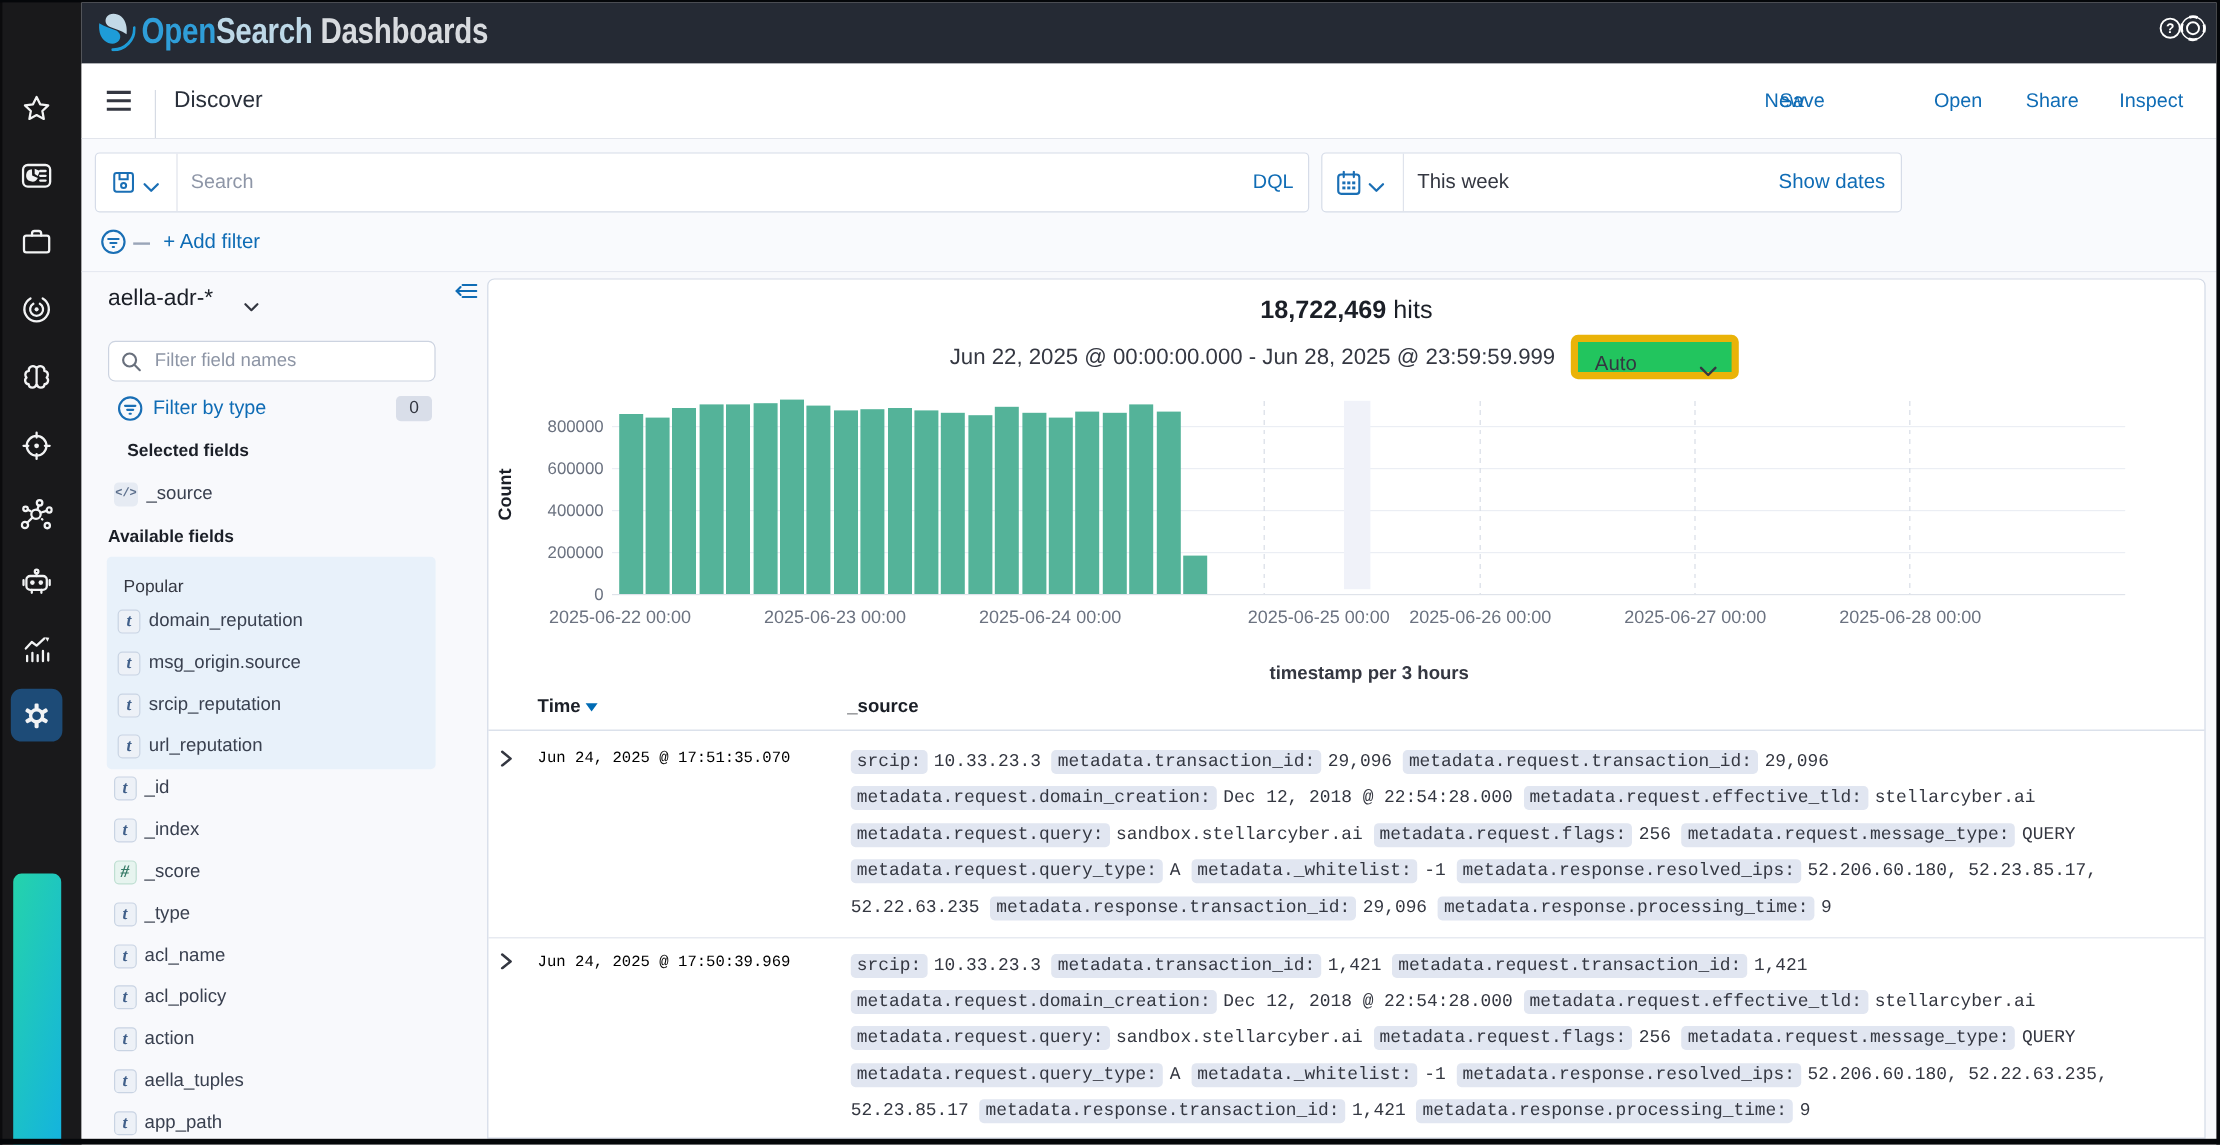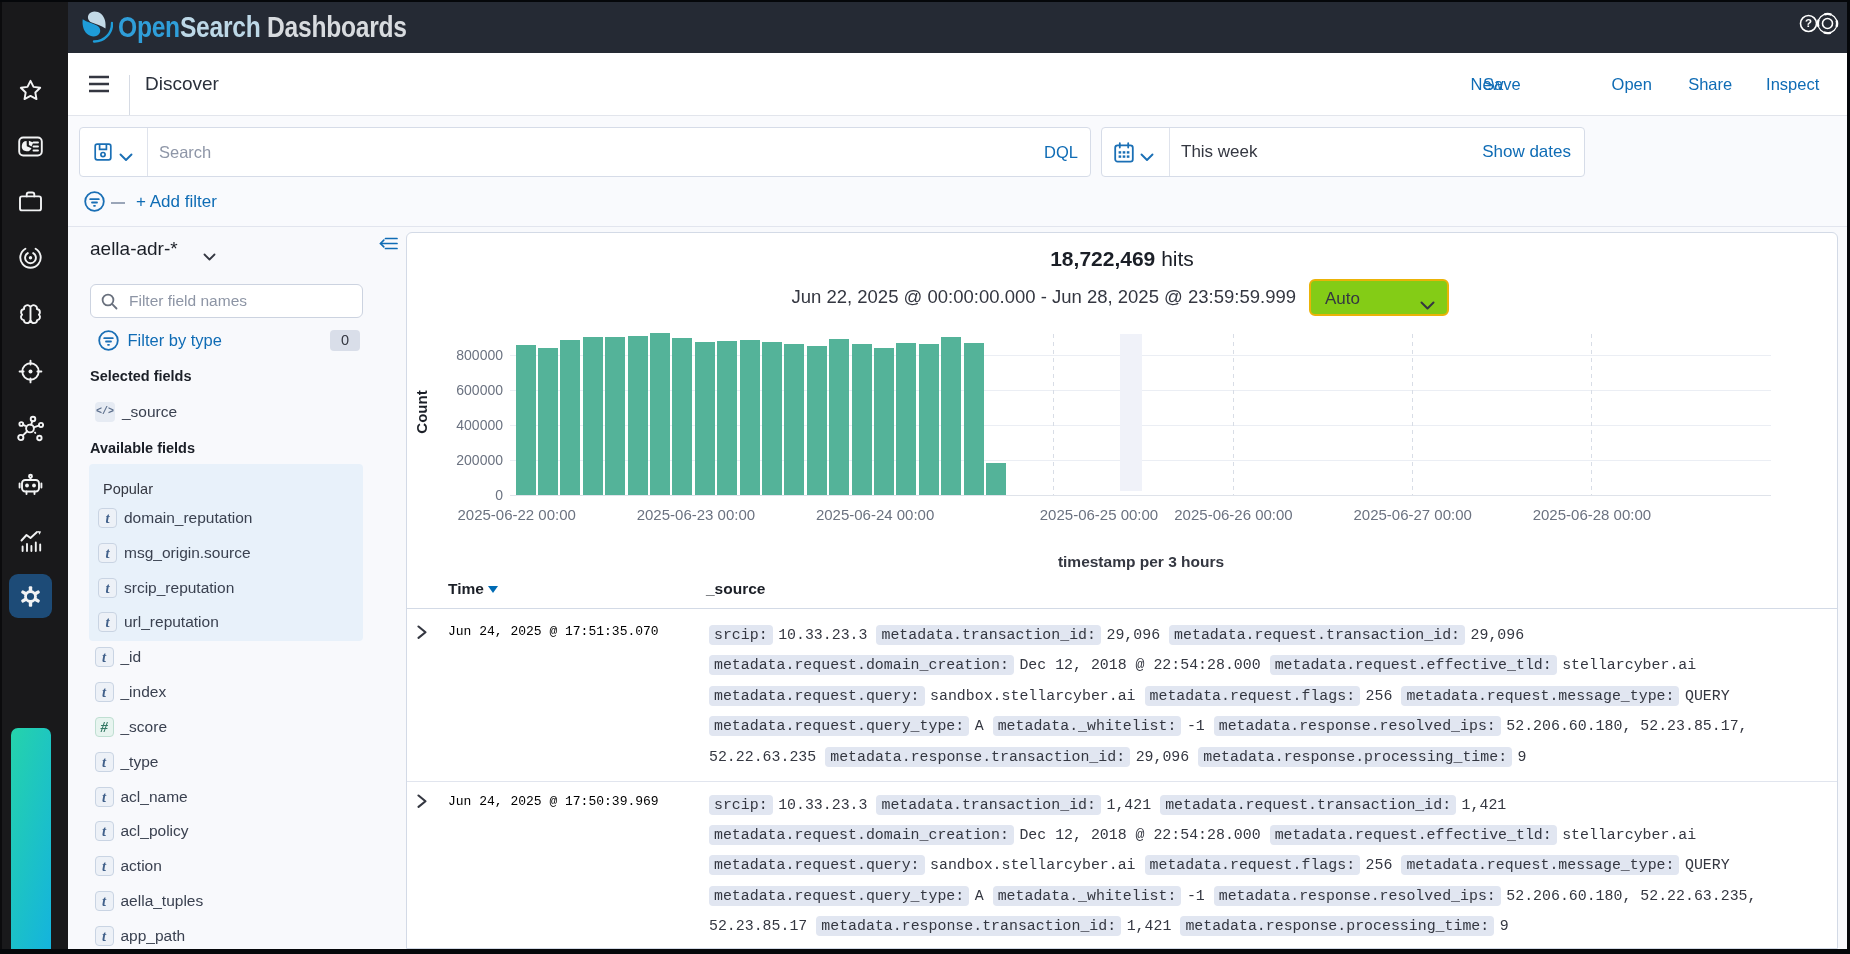--- a/index.html
+++ b/index.html
@@ -51,21 +51,21 @@
 #popblock{position:absolute;left:21px;top:237px;width:274px;height:177px;background:#e8f1fa;border-radius:4px}
 .fitem{position:absolute;height:20px;display:flex;align-items:center}
 .tb{width:19px;height:20px;border-radius:4px;background:#edf1f7;border:1px solid #c9d4e3;font-family:"Liberation Serif",serif;font-style:italic;font-weight:bold;font-size:14.5px;color:#41608a;text-align:center;line-height:18px;flex:none}
 .tb.n{background:#e7f4ef;border-color:#bfdfd2;color:#367a66}
 .fitem .lbl{margin-left:7px;font-size:15.5px;color:#3a4150;white-space:nowrap}
 #srcico{width:20px;height:20px;border-radius:4px;background:#e6ebf3;color:#5c6f8c;font-size:10px;font-weight:bold;text-align:center;line-height:20px;flex:none;font-family:"Liberation Mono",monospace}
 
 #panel{left:406px;top:232px;width:1432px;height:717px;background:#fff;border:1px solid #d3dae6;border-radius:6px 6px 0 0}
 #hits{left:406px;top:247px;width:1432px;text-align:center;font-size:21px;color:#1b1f27}
 #drange{left:406px;top:286px;width:890px;text-align:right;font-size:18.5px;color:#343741}
-#autosel{left:1309px;top:279px;width:140px;height:37px;background:#84cc16;border:2px solid #eab308;border-radius:6px;font-size:17px;color:#343741}
+#autosel{left:1309px;top:279px;width:140px;height:37px;background:#22c55e;border:6px solid #eab308;border-radius:6px;font-size:17px;color:#343741}
 #autosel span{position:absolute;left:14px;top:0;height:35px;line-height:35px}
 
 #ylab{left:393px;top:402px;width:60px;height:20px;transform:rotate(-90deg);text-align:center;font-size:15px;font-weight:bold;color:#1b1f27}
 .ytick{position:absolute;left:406px;width:97px;text-align:right;font-size:14px;color:#6b7280;height:16px;line-height:16px}
 .gline{position:absolute;left:510px;width:1261px;height:1px;background:#ebeef4}
 .vdash{position:absolute;top:334px;width:1px;height:161px;background:repeating-linear-gradient(180deg,#d8dde6 0 4px,transparent 4px 8px)}
 #band{left:1120px;top:334px;width:22px;height:157px;background:#f0f2f9}
 .bar{position:absolute;width:20px;background:#54b399}
 .xtick{position:absolute;top:506px;width:180px;text-align:center;font-size:15px;color:#6b7280}
 #xtitle{left:406px;top:553px;width:1470px;text-align:center;font-size:15.5px;font-weight:bold;color:#343741}
@@ -237,21 +237,21 @@
           <path d="M11.2 11.2l4.3 4.3" stroke="#69707d" stroke-width="1.8" stroke-linecap="round"></path>
         </svg></div>
       <span>Filter field names</span>
     </div>
     <div class="abs" style="left:30px;top:103px;width:21px;height:21px"><svg width="21" height="21" viewBox="0 0 21 21" style="">
         <circle cx="10.5" cy="10.5" r="9.3" fill="none" stroke="#1a6fb5" stroke-width="1.8"></circle>
         <path d="M6.2 8.2h8.6M8 11.5h5M10 14.8h1" stroke="#1a6fb5" stroke-width="1.8" stroke-linecap="round"></path>
       </svg></div>
     <div id="fbt">Filter by type</div>
     <div id="fbt0">0</div>
-    <div class="abs h14" style="left:22px;top:141px">Selected fields</div>
+    <div class="abs h14" style="left:38px;top:141px">Selected fields</div>
     <div class="fitem" style="left:27px;top:175px">
       <div id="srcico">&lt;/&gt;</div>
       <span class="lbl">_source</span>
     </div>
     <div class="abs h14" style="left:22px;top:213px">Available fields</div>
     <div id="popblock"></div>
     <div class="abs" style="left:35px;top:254px;font-size:14.5px;color:#343741">Popular</div>
     <div class="fitem" style="left:30px;top:281px">
       <div class="tb">t</div>
       <span class="lbl">domain_reputation</span>

